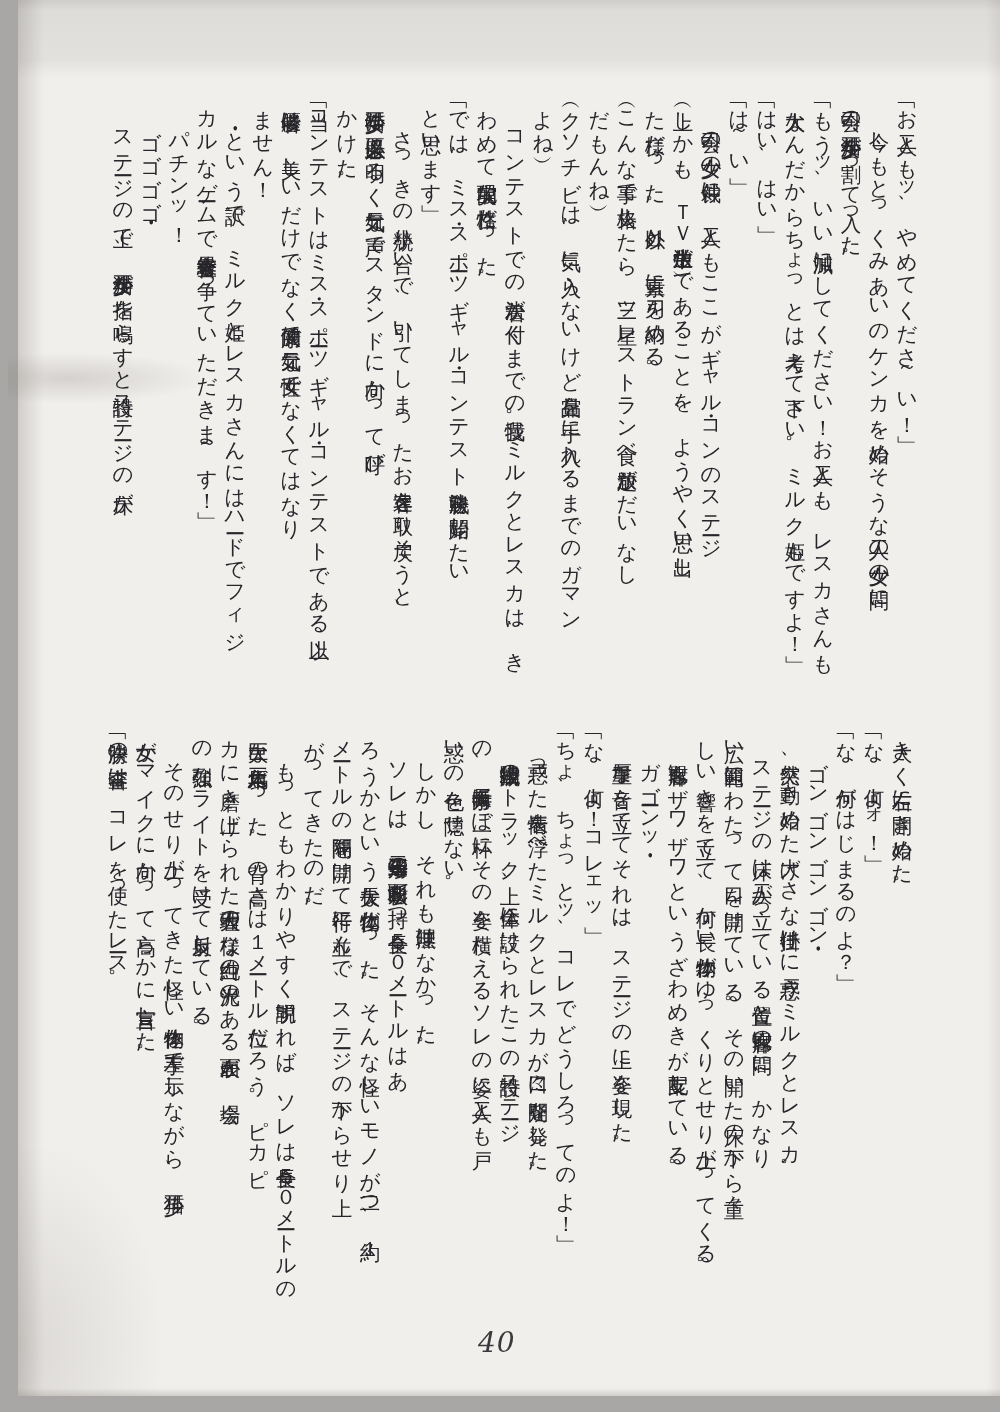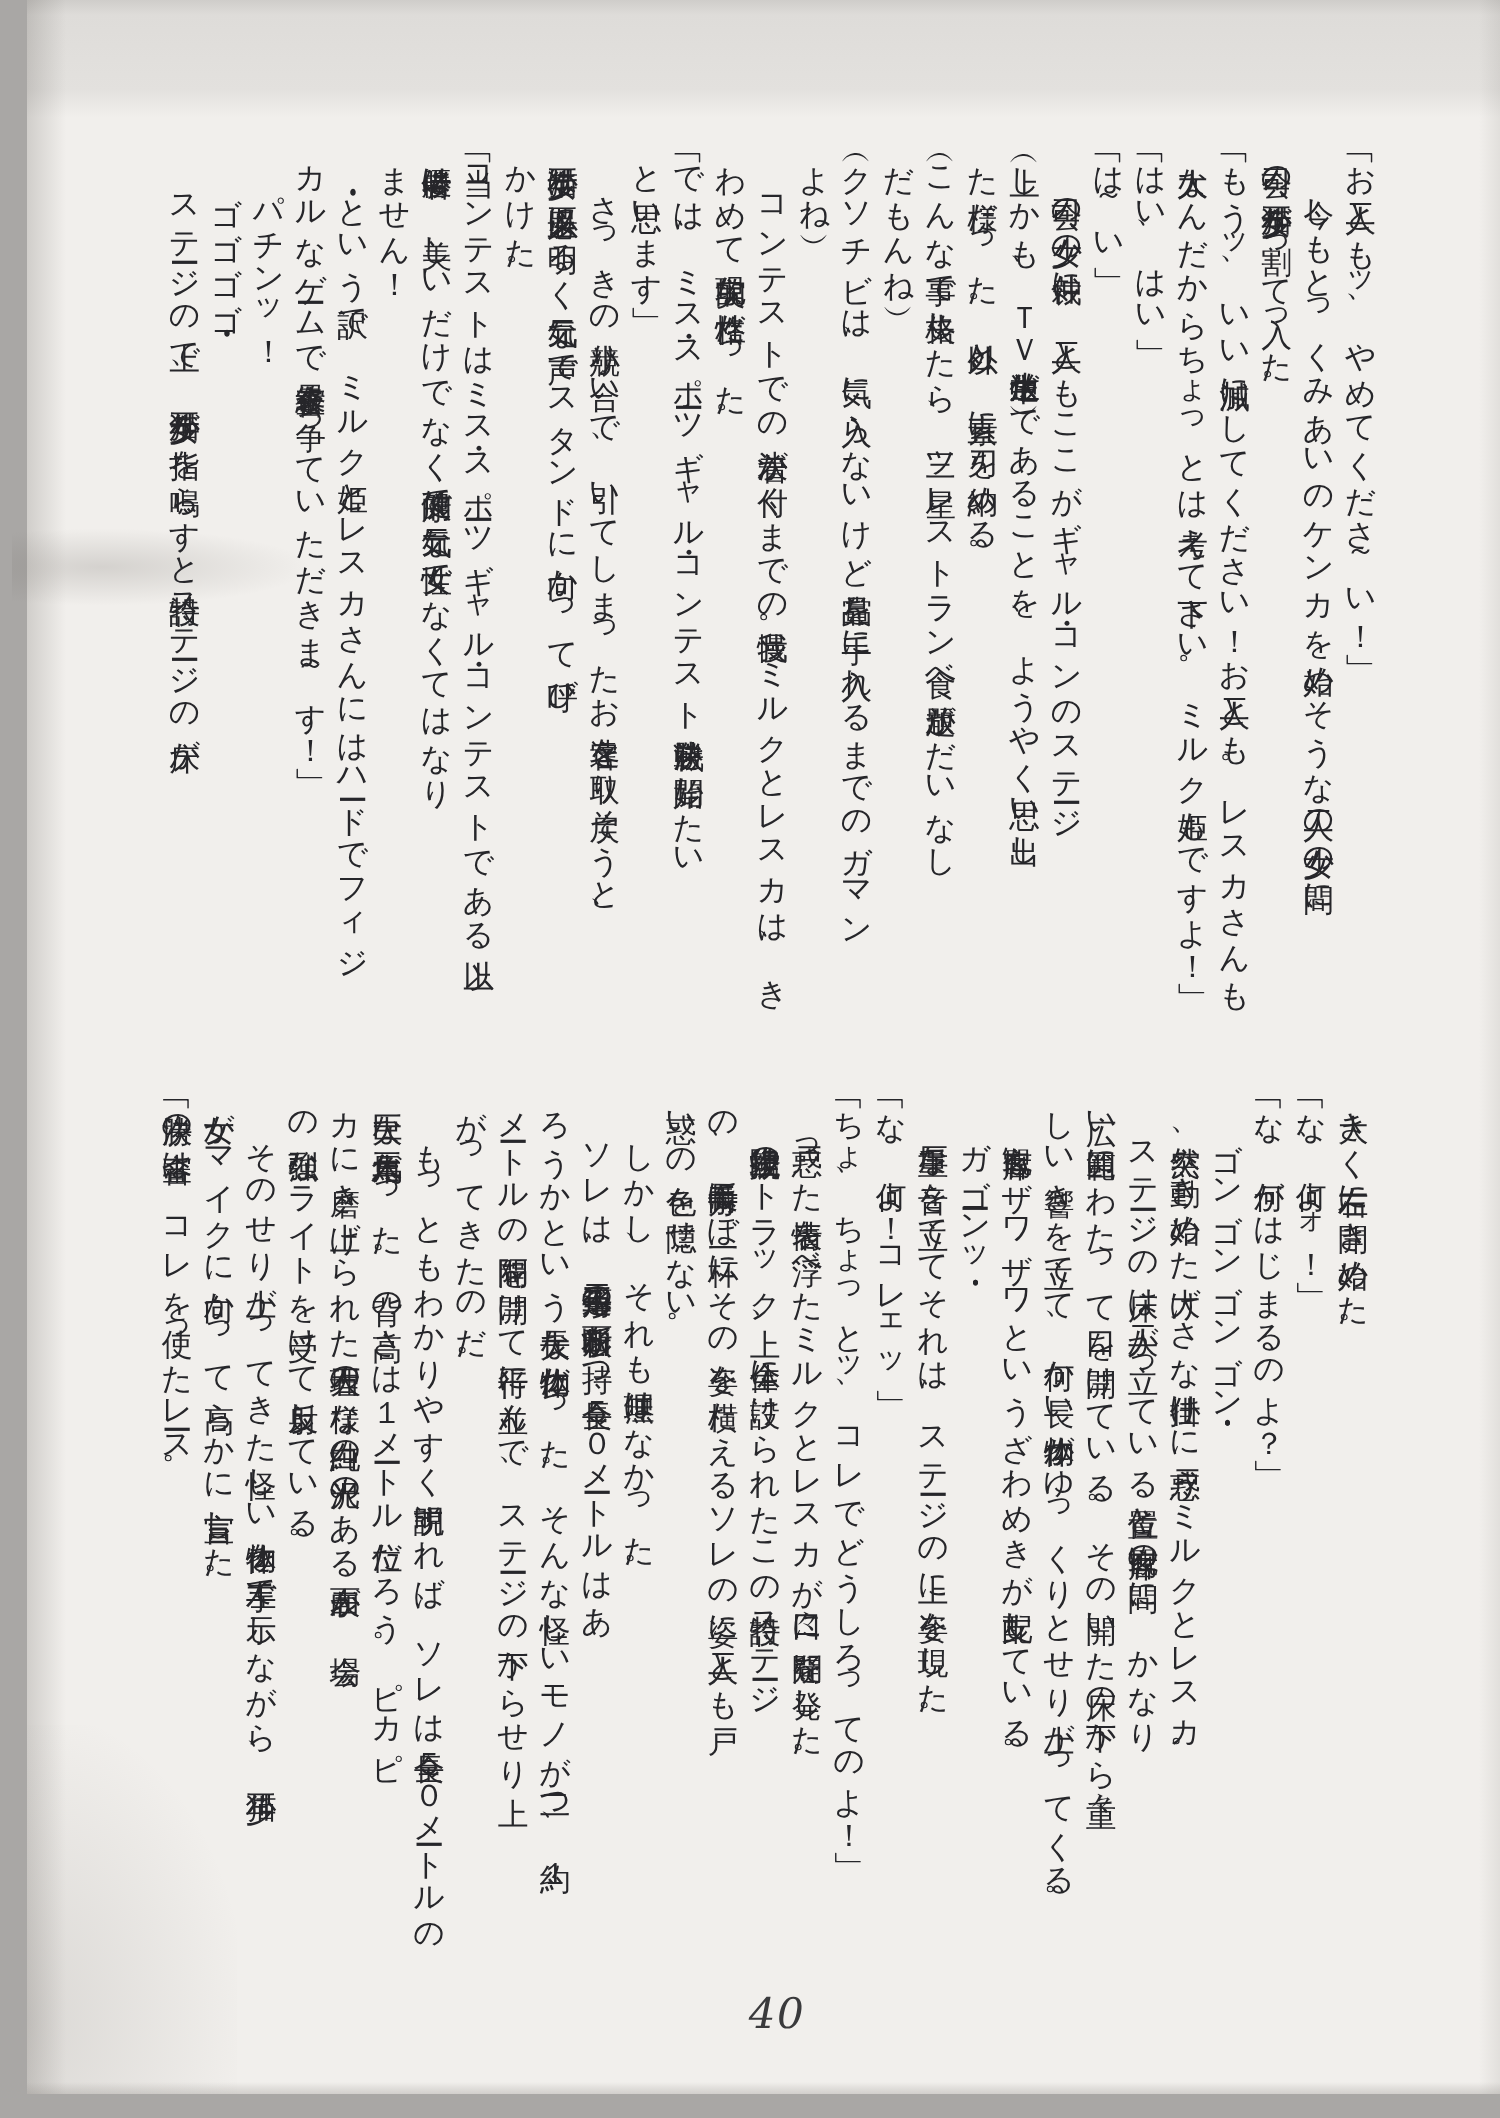--- a/index.html
+++ b/index.html
@@ -45,21 +45,21 @@
     color:#26262a;
     font-size:20.5px;
     line-height:28px;
     letter-spacing:.5px;
   }
   .vblock .tcol{margin:0;padding:0;}
   #block-top{top:96px;left:91px;width:812px;height:626px;}
   #block-bottom{top:727px;left:86px;width:812px;height:626px;}
   .page-number{
     position:absolute;left:460px;top:1326px;width:80px;
-    text-align:center;
+    text-align:left;
     font-style:italic;
     font-size:28px;color:#3a3a3c;
     letter-spacing:1px;
   }
 </style>
 </head>
 <body>
 
 <div class="paper">
   <div class="top-band"></div>

